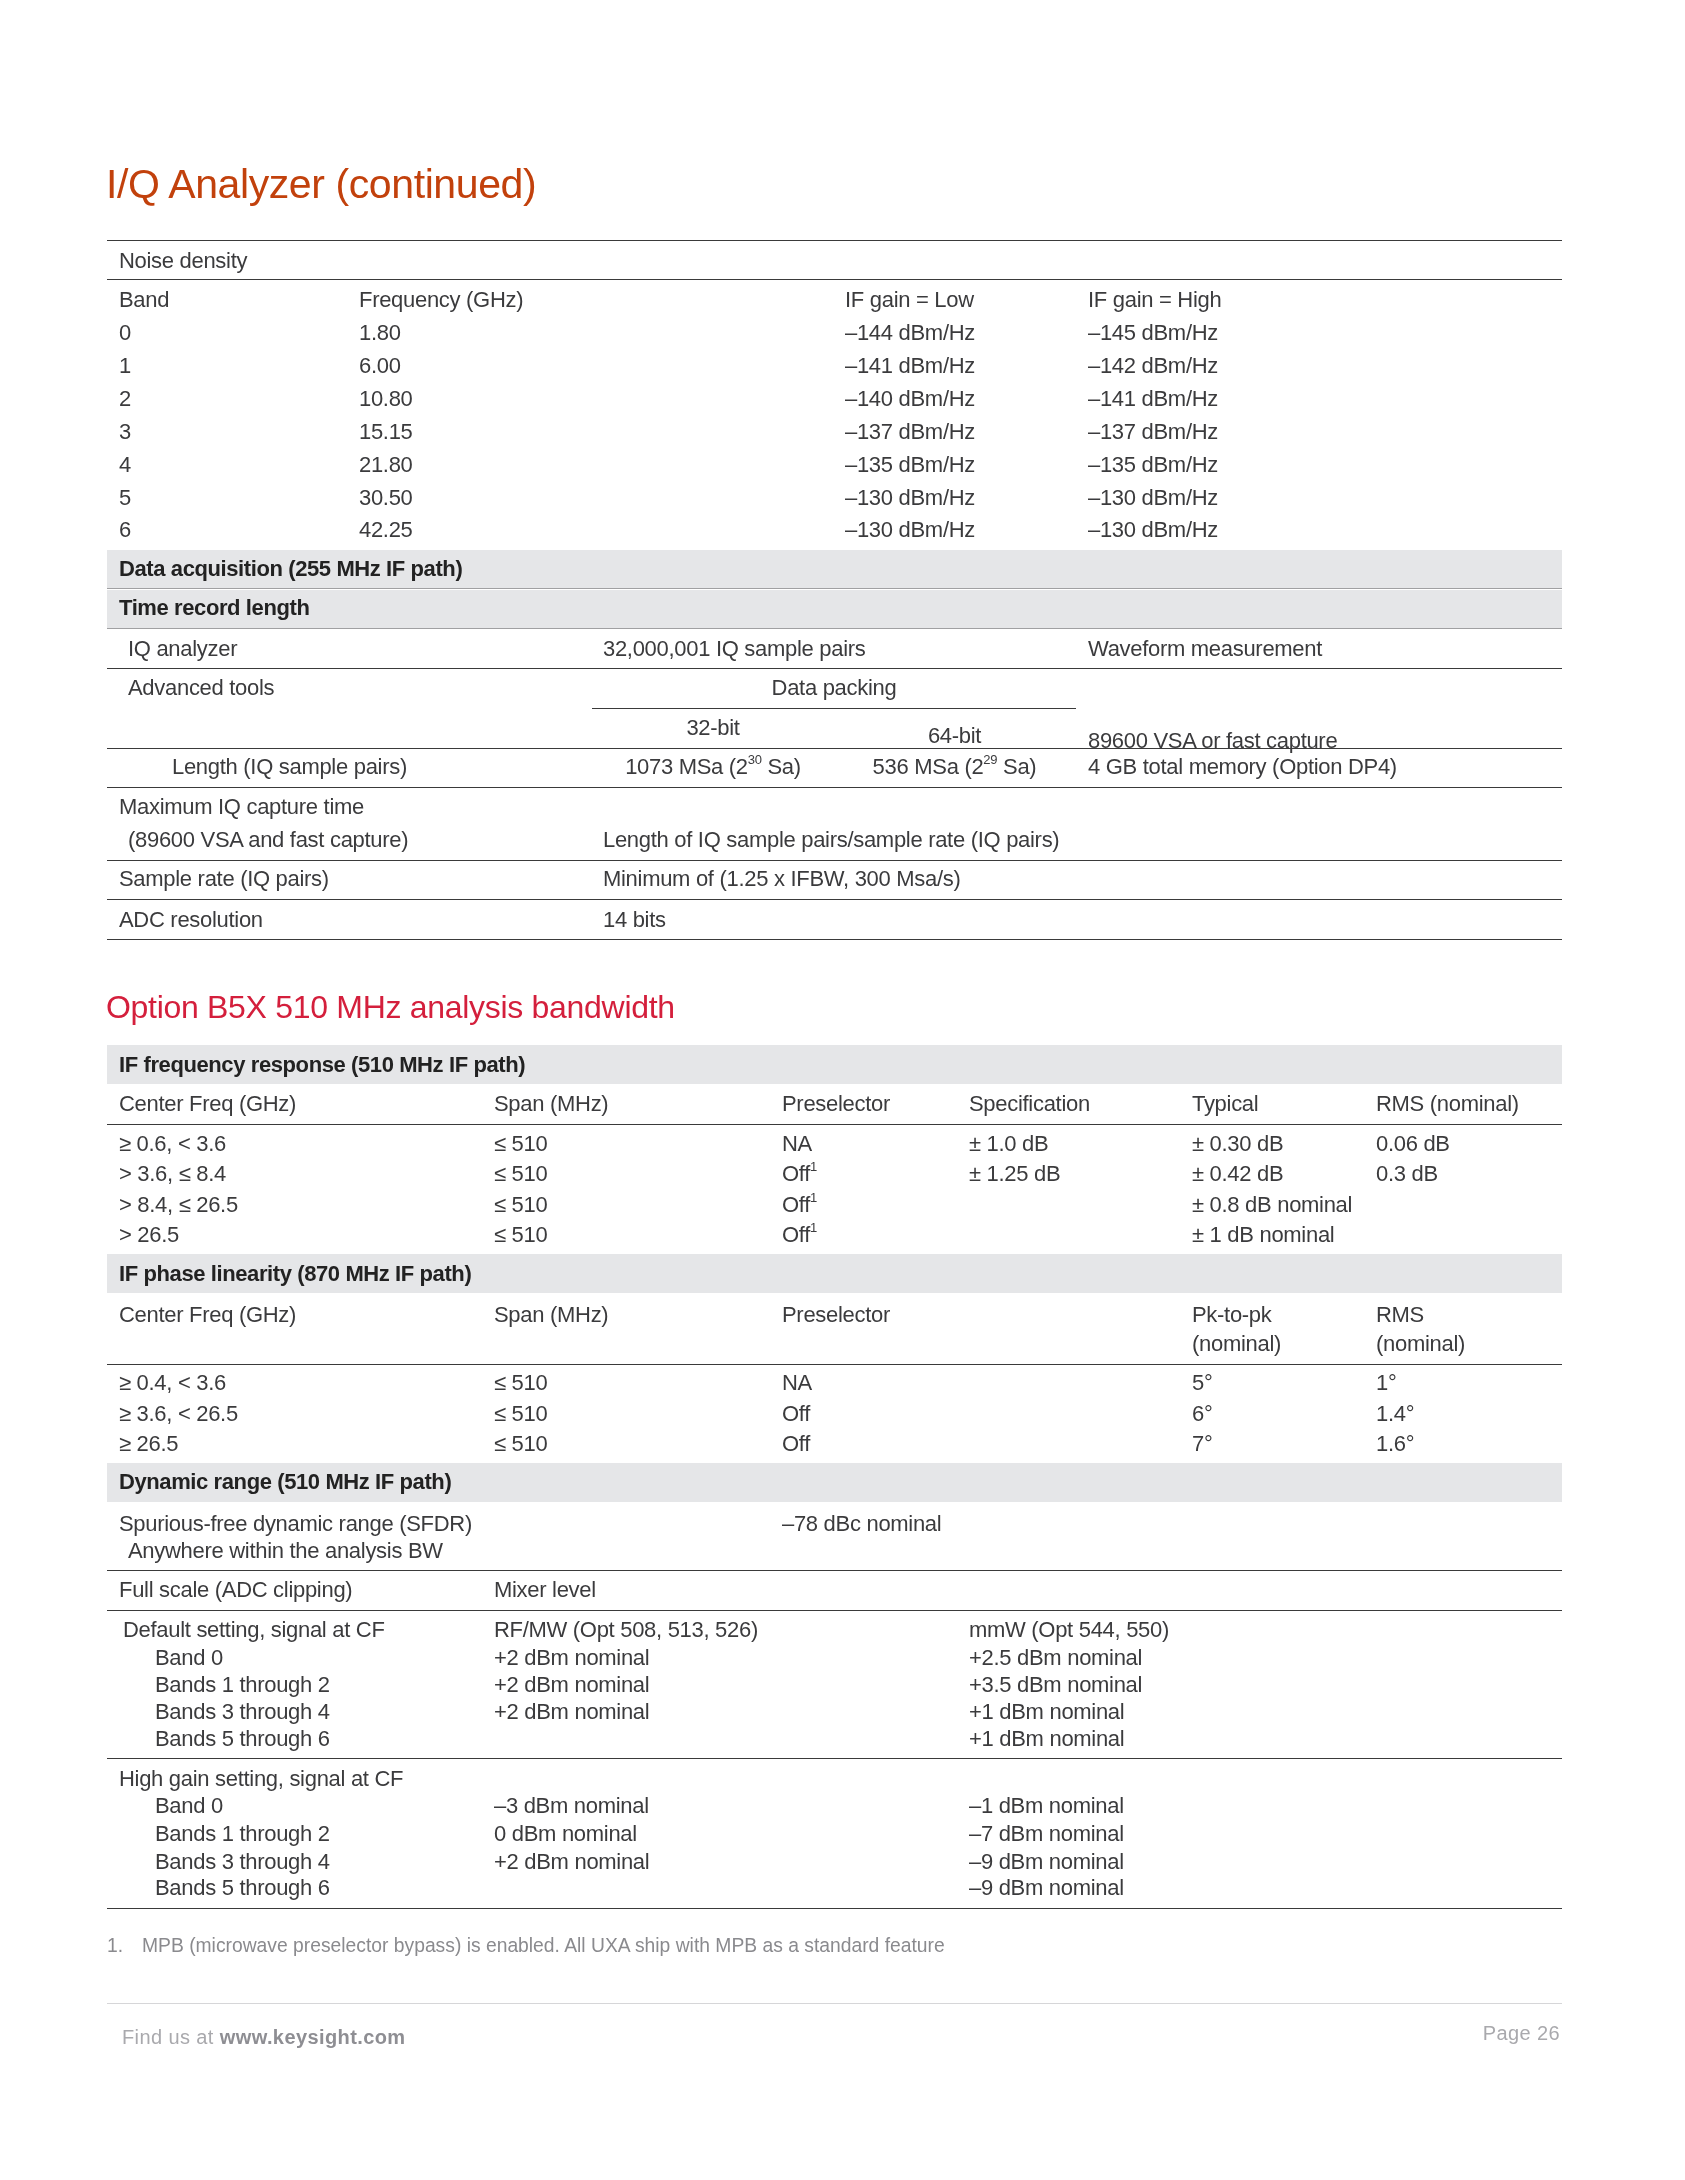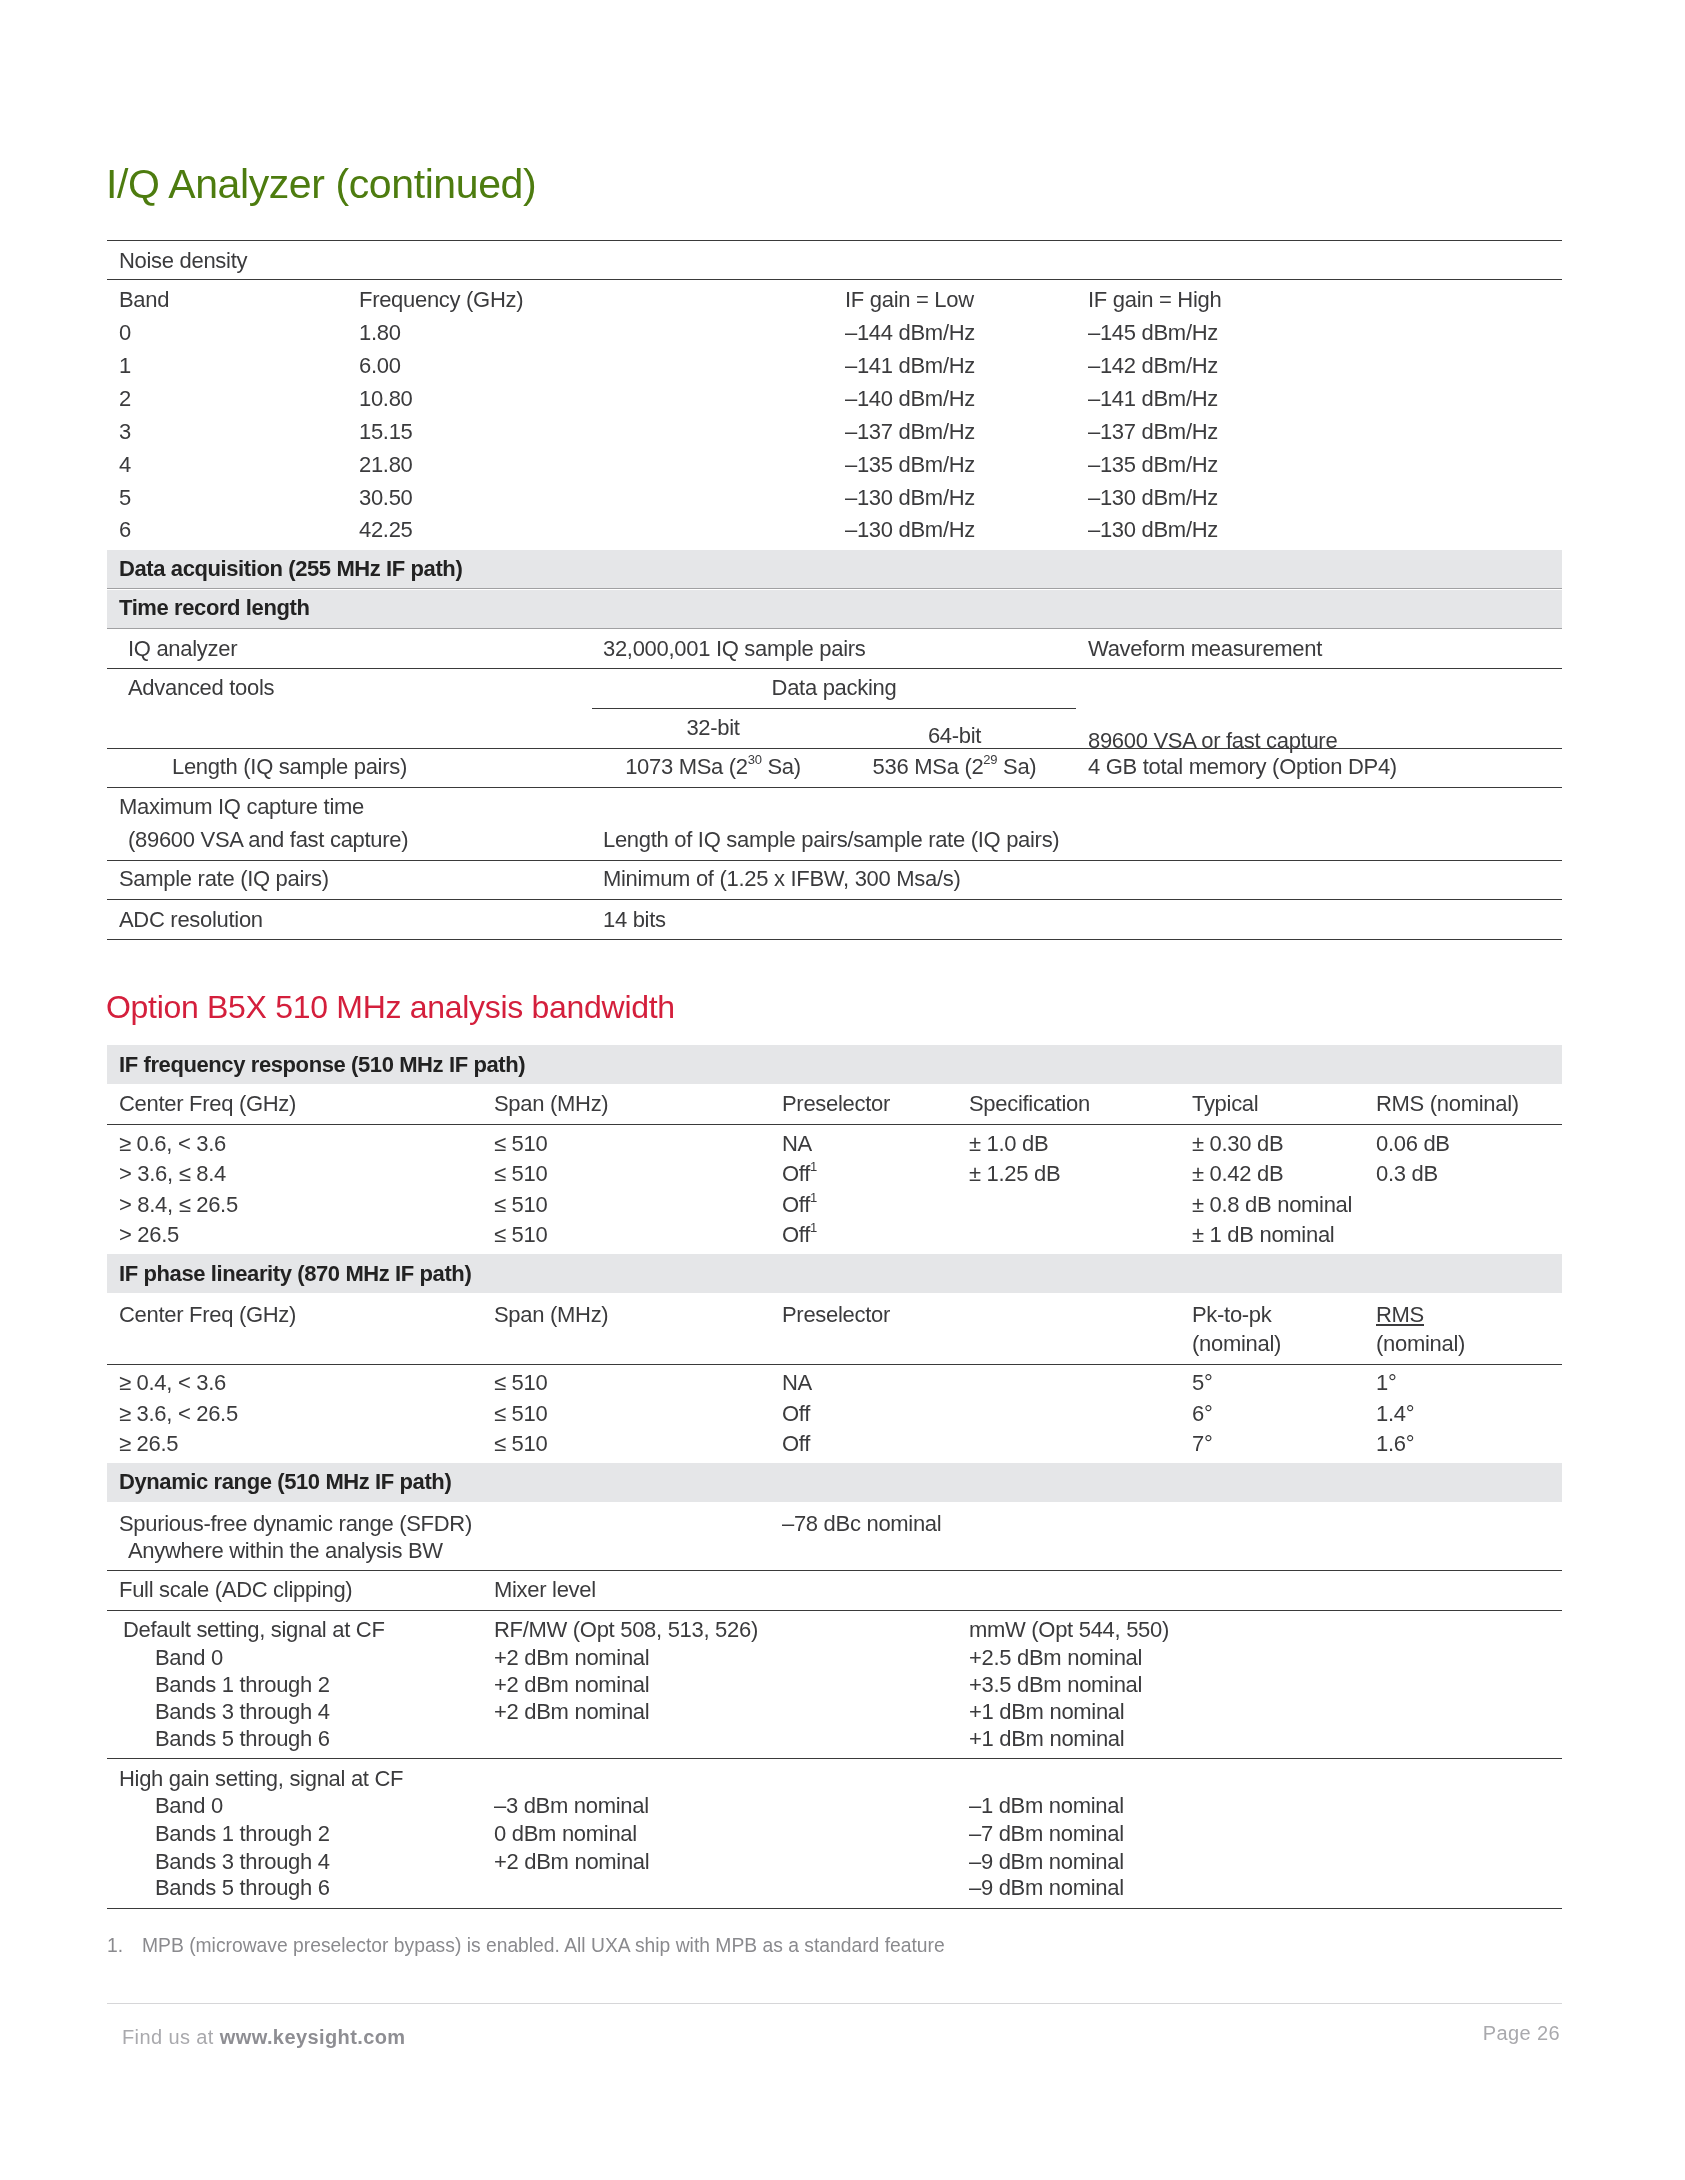--- a/index.html
+++ b/index.html
@@ -1,21 +1,21 @@
 <!DOCTYPE html>
 <html style="font-size:14px"><head>
 <meta charset="utf-8">
 <style>
   html, body { margin: 0; padding: 0; background: #ffffff; }
   body { width: 1685px; height: 2180px; position: relative; overflow: hidden;
          font-family: "Liberation Sans", "DejaVu Sans", sans-serif; color: #3a3a3c; }
   .abs { position: absolute; white-space: nowrap; }
   .t { font-size: 22px; line-height: 26px; letter-spacing: -0.3px; color: #3b3b3d; }
   .b { font-weight: bold; color: #222; letter-spacing: -0.4px; }
-  .title { color: #4d7c0f; font-size: 41px; line-height: 49px; letter-spacing: -0.4px; }
+  .title { color: #c2410c; font-size: 41px; line-height: 49px; letter-spacing: -0.4px; }
   .sub { color: #d41f3c; font-size: 32px; line-height: 39px; letter-spacing: -0.3px; }
   .hl { position: absolute; left: 107px; width: 1455px; height: 0; border-top: 1.8px solid #3a3a3a; }
   .band { position: absolute; left: 107px; width: 1455px; background: #e5e6e8; }
   .bandline { position: absolute; left: 107px; width: 1455px; border-top: 1.8px solid #a0a0a2; }
   sup { font-size: 13px; line-height: 0; position: relative; top: -1.8px; }
   .foot { font-size: 19.3px; color: #8a8a8e; }
   .footer { font-size: 20px; color: #a9a9ad; letter-spacing: 0.4px; }
   .footer b { color: #8e8e93; font-weight: bold; }
   .center { text-align: center; }
 </style>
@@ -185,21 +185,21 @@
 
 <div>
   <div class="band" style="top:1254px; height:39px;"></div>
   <div class="abs t b" style="left:119px; top:1261px;">IF phase linearity (870 MHz IF path)</div>
   <div>
     <div class="abs t" style="left:119px; top:1302px;">Center Freq (GHz)</div>
     <div class="abs t" style="left:494px; top:1302px;">Span (MHz)</div>
     <div class="abs t" style="left:782px; top:1302px;">Preselector</div>
     <div class="abs t" style="left:1192px; top:1302px;">Pk-to-pk</div>
     <div class="abs t" style="left:1192px; top:1331px;">(nominal)</div>
-    <div class="abs t" style="left:1376px; top:1302px;text-decoration:underline;">RMS</div>
+    <div class="abs t" style="left:1376px; top:1302px;">RMS</div>
     <div class="abs t" style="left:1376px; top:1331px;">(nominal)</div>
   </div>
   <div class="hl" style="top:1364px;"></div>
   <div id="ifpl-rows">
       <div>
         <div class="abs t" style="left: 119px; top: 1370px;">≥ 0.4, &lt; 3.6</div>
         <div class="abs t" style="left: 494px; top: 1370px;">≤ 510</div>
         <div class="abs t" style="left: 782px; top: 1370px;">NA</div>
         <div class="abs t" style="left: 1192px; top: 1370px;">5°</div>
         <div class="abs t" style="left: 1376px; top: 1370px;">1°</div>

